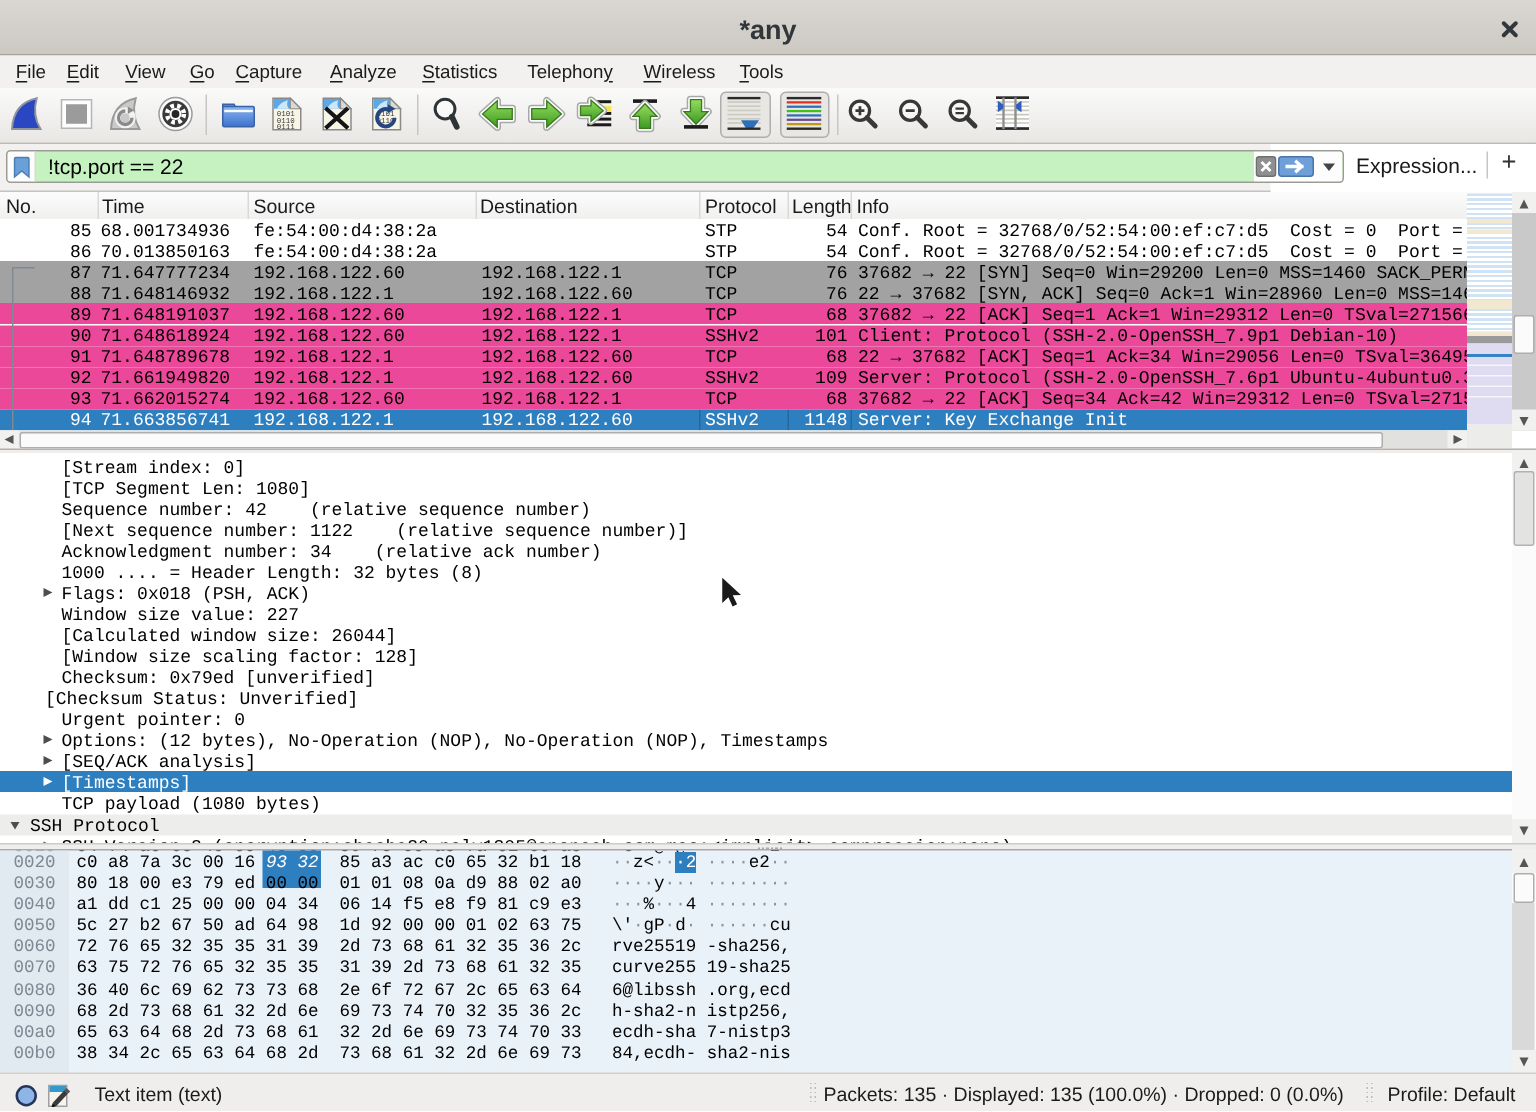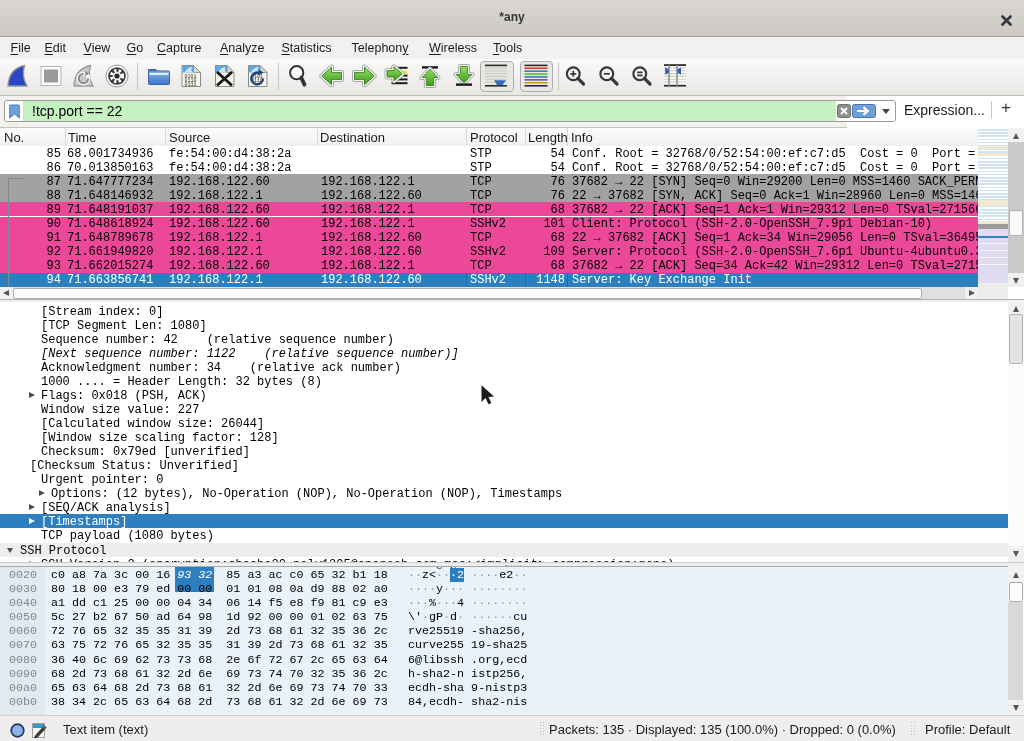--- a/index.html
+++ b/index.html
@@ -3,21 +3,21 @@
 <meta charset="utf-8">
 <style>
 html,body{margin:0;padding:0;}
 #root{position:relative;width:1024px;height:741px;overflow:hidden;background:#fff;
   font-family:"Liberation Sans",sans-serif;}
 .abs{position:absolute;}
 .mono{font-family:"Liberation Mono",monospace;font-size:12px;white-space:pre;color:#000;}
 
 #titlebar{left:0;top:0;width:1024px;height:36px;
   background:linear-gradient(#dad7d2,#ccc8c2);border-bottom:1px solid #a39f99;}
-#titletext{left:0;top:10px;width:1024px;text-align:center;font-size:12px;font-weight:bold;color:#31363a;}
+#titletext{left:0;top:10px;width:1024px;text-align:center;font-size:18px;font-weight:bold;color:#31363a;}
 
 #menubar{left:0;top:37px;width:1024px;height:22px;background:#f2f1f0;}
 .mi{position:absolute;top:3.5px;font-size:12.5px;color:#1a1a1a;}
 .mi u{text-decoration:underline;text-underline-offset:2px;}
 
 #toolbar{left:0;top:59px;width:1024px;height:36px;
   background:linear-gradient(#fafafa,#e9e7e4);border-bottom:1px solid #bdbab6;}
 .tbsep{position:absolute;top:4px;width:1px;height:27px;background:#c9c6c2;}
 .tbtn{position:absolute;top:2px;width:34px;height:29px;border:1px solid #b0aeac;border-radius:4px;
   background:#e9e7e4;}
@@ -363,31 +363,31 @@
     <div class="abs" style="left:965px;top:0;width:13px;height:12px;background:#f1f1f0;"></div>
     <div class="abs" style="left:969px;top:2.5px;width:0;height:0;border-left:6px solid #555;border-top:3.5px solid transparent;border-bottom:3.5px solid transparent;"></div>
   </div>
   <div class="abs" id="split1">
       <div class="dots" style="left:505px;top:3px;"></div>
     </div>
   <div class="abs mono" id="details">
     <div class="dline" style="top:1.5px;"><span class="txt" style="left:41px;">[Stream index: 0]</span></div>
     <div class="dline" style="top:15.56px;"><span class="txt" style="left:41px;">[TCP Segment Len: 1080]</span></div>
     <div class="dline" style="top:29.62px;"><span class="txt" style="left:41px;">Sequence number: 42    (relative sequence number)</span></div>
-    <div class="dline" style="top:43.68px;font-style:italic;"><span class="txt" style="left:41px;">[Next sequence number: 1122    (relative sequence number)]</span></div>
+    <div class="dline" style="top:43.68px;"><span class="txt" style="left:41px;">[Next sequence number: 1122    (relative sequence number)]</span></div>
     <div class="dline" style="top:57.74px;"><span class="txt" style="left:41px;">Acknowledgment number: 34    (relative ack number)</span></div>
     <div class="dline" style="top:71.8px;"><span class="txt" style="left:41px;">1000 .... = Header Length: 32 bytes (8)</span></div>
     <div class="dline" style="top:85.86px;"><span class="tri-r" style="left:29px;"></span><span class="txt" style="left:41px;">Flags: 0x018 (PSH, ACK)</span></div>
     <div class="dline" style="top:99.92px;"><span class="txt" style="left:41px;">Window size value: 227</span></div>
     <div class="dline" style="top:113.98px;"><span class="txt" style="left:41px;">[Calculated window size: 26044]</span></div>
     <div class="dline" style="top:128.04px;"><span class="txt" style="left:41px;">[Window size scaling factor: 128]</span></div>
     <div class="dline" style="top:142.1px;"><span class="txt" style="left:41px;">Checksum: 0x79ed [unverified]</span></div>
     <div class="dline" style="top:156.16px;"><span class="txt" style="left:30px;">[Checksum Status: Unverified]</span></div>
     <div class="dline" style="top:170.22px;"><span class="txt" style="left:41px;">Urgent pointer: 0</span></div>
-    <div class="dline" style="top:184.28px;margin-left:10px;"><span class="tri-r" style="left:29px;"></span><span class="txt" style="left:41px;">Options: (12 bytes), No-Operation (NOP), No-Operation (NOP), Timestamps</span></div>
+    <div class="dline" style="top:184.28px;"><span class="tri-r" style="left:29px;"></span><span class="txt" style="left:41px;">Options: (12 bytes), No-Operation (NOP), No-Operation (NOP), Timestamps</span></div>
     <div class="dline" style="top:198.34px;"><span class="tri-r" style="left:29px;"></span><span class="txt" style="left:41px;">[SEQ/ACK analysis]</span></div>
     <div class="dline sel-line" style="top:212.4px;"><span class="tri-r" style="left:29px;border-left-color:#fff;"></span><span class="txt" style="left:41px;">[Timestamps]</span></div>
     <div class="dline" style="top:226.46px;"><span class="txt" style="left:41px;">TCP payload (1080 bytes)</span></div>
     <div class="dline gray-line" style="top:240.52px;"><span class="tri-d" style="left:7px;"></span><span class="txt" style="left:20px;">SSH Protocol</span></div>
     <div class="dline" style="top:254.58px;"><span class="tri-r" style="left:29px;"></span><span class="txt" style="left:41px;">SSH Version 2 (encryption:chacha20-poly1305@openssh.com mac:&lt;implicit&gt; compression:none)</span></div>
   </div>
   <div class="abs" id="detvscroll">
     <div class="abs" style="left:0;top:0;width:16px;height:16px;background:#f1f1f0;"></div>
     <div class="abs" style="left:4.5px;top:5.5px;width:0;height:0;border-bottom:6px solid #555;border-left:3.5px solid transparent;border-right:3.5px solid transparent;"></div>
     <div class="abs" style="left:0.5px;top:14px;width:14px;height:50px;background:#e3e3e2;border:1px solid #b2b2b2;box-sizing:border-box;border-radius:2px;"></div>
@@ -401,21 +401,21 @@
     <div id="hexoffcol"></div>
     <div class="hrow" style="top:-9.2px;"><span class="hoff">0010</span><span class="hhex">04 74 a0 c8 40 00 40 06  86 f5 c0 a8 7a 01 c0 a8</span><span class="hasc"><span class="dt">·</span>t<span class="dt">··</span>@<span class="dt">·</span>@<span class="dt">· ······</span>z<span class="dt">···</span></span></div>
     <div class="hrow" style="top:1.24px;"><span class="hoff">0020</span><span class="hhex">c0 a8 7a 3c 00 16 <span class="hl">93 32</span>  85 a3 ac c0 65 32 b1 18</span><span class="hasc"><span class="dt">··</span>z&lt;<span class="dt">··</span><span class="hl"><span class="dt" style="color:#fff;">·</span>2</span> <span class="dt">····</span>e2<span class="dt">··</span></span></div>
     <div class="hrow" style="top:15.38px;"><span class="hoff">0030</span><span class="hhex">80 18 00 e3 79 ed 00 00  01 01 08 0a d9 88 02 a0</span><span class="hasc"><span class="dt">····</span>y<span class="dt">··· ········</span></span></div>
     <div class="hrow" style="top:29.52px;"><span class="hoff">0040</span><span class="hhex">a1 dd c1 25 00 00 04 34  06 14 f5 e8 f9 81 c9 e3</span><span class="hasc"><span class="dt">···</span>%<span class="dt">···</span>4 <span class="dt">········</span></span></div>
     <div class="hrow" style="top:43.66px;"><span class="hoff">0050</span><span class="hhex">5c 27 b2 67 50 ad 64 98  1d 92 00 00 01 02 63 75</span><span class="hasc">\'<span class="dt">·</span>gP<span class="dt">·</span>d<span class="dt">· ······</span>cu</span></div>
     <div class="hrow" style="top:57.8px;"><span class="hoff">0060</span><span class="hhex">72 76 65 32 35 35 31 39  2d 73 68 61 32 35 36 2c</span><span class="hasc">rve25519 -sha256,</span></div>
     <div class="hrow" style="top:71.94px;"><span class="hoff">0070</span><span class="hhex">63 75 72 76 65 32 35 35  31 39 2d 73 68 61 32 35</span><span class="hasc">curve255 19-sha25</span></div>
     <div class="hrow" style="top:86.08px;"><span class="hoff">0080</span><span class="hhex">36 40 6c 69 62 73 73 68  2e 6f 72 67 2c 65 63 64</span><span class="hasc">6@libssh .org,ecd</span></div>
     <div class="hrow" style="top:100.22px;"><span class="hoff">0090</span><span class="hhex">68 2d 73 68 61 32 2d 6e  69 73 74 70 32 35 36 2c</span><span class="hasc">h-sha2-n istp256,</span></div>
-    <div class="hrow" style="top:114.36px;"><span class="hoff">00a0</span><span class="hhex">65 63 64 68 2d 73 68 61  32 2d 6e 69 73 74 70 33</span><span class="hasc">ecdh-sha 9-nistp3</span></div>
+    <div class="hrow" style="top:114.36px;"><span class="hoff">00a0</span><span class="hhex">65 63 64 68 2d 73 68 61  32 2d 6e 69 73 74 70 33</span><span class="hasc">ecdh-sha 7-nistp3</span></div>
     <div class="hrow" style="top:128.5px;"><span class="hoff">00b0</span><span class="hhex">38 34 2c 65 63 64 68 2d  73 68 61 32 2d 6e 69 73</span><span class="hasc">84,ecdh- sha2-nis</span></div>
   </div>
   <div class="abs" id="hexvscroll">
     <div class="abs" style="left:0;top:0;width:16px;height:16px;background:#f1f1f0;"></div>
     <div class="abs" style="left:4.5px;top:5.5px;width:0;height:0;border-bottom:6px solid #555;border-left:3.5px solid transparent;border-right:3.5px solid transparent;"></div>
     <div class="abs" style="left:0.5px;top:16px;width:14px;height:20px;background:#fbfbfb;border:1px solid #aeaeae;box-sizing:border-box;border-radius:2px;"></div>
     <div class="abs" style="left:0;top:36px;width:15px;height:98px;background:#d9d9d9;"></div>
     <div class="abs" style="left:0;top:134px;width:16px;height:15px;background:#f1f1f0;"></div>
     <div class="abs" style="left:4.5px;top:139px;width:0;height:0;border-top:6px solid #555;border-left:3.5px solid transparent;border-right:3.5px solid transparent;"></div>
   </div>

